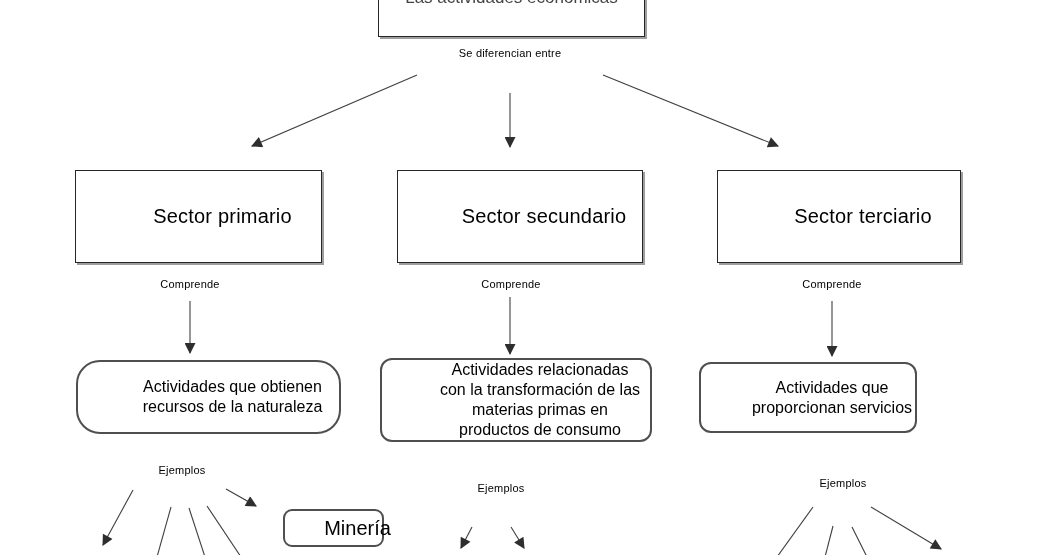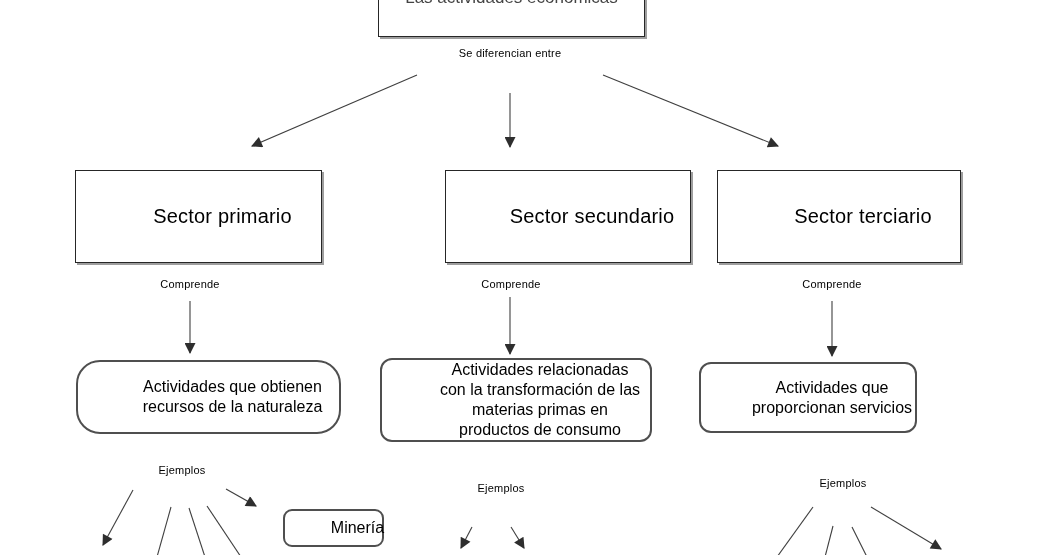--- a/index.html
+++ b/index.html
@@ -11,21 +11,21 @@
   .node{position:absolute;z-index:2;background:#fff;display:flex;flex-direction:column;
         align-items:center;justify-content:center;text-align:center;box-sizing:border-box;padding-left:48px;}
   .rect{border:1px solid #262626;box-shadow:2px 2px 0 #9e9e9e;}
   .round{border:2px solid #4f4f4f;border-radius:12px;}
   .sector span{font-size:20px;letter-spacing:.2px;}
   .dline{font-size:16px;line-height:20px;white-space:nowrap;}
   .lbl{position:absolute;z-index:2;transform:translateX(-50%);white-space:nowrap;
        font-size:11px;letter-spacing:.2px;text-align:center;}
   .clipped-text{position:absolute;left:0;right:0;top:15px;height:20px;line-height:20px;
        font-size:17px;text-align:center;white-space:nowrap;color:#444;}
-  .small-node span{font-size:16px;}
+  .small-node span{font-size:20px;}
 </style>
 </head>
 <body>
 
 <div id="stage">
 
   <svg id="lines" width="1058" height="555" viewBox="0 0 1058 555">
     <defs>
       <marker id="ah" viewBox="0 0 10 10" refX="9" refY="5" markerWidth="12" markerHeight="10" orient="auto">
         <path d="M0,0 L10,5 L0,10 Z" fill="#2e2e2e"></path>
@@ -59,21 +59,21 @@
 
   <div class="node rect" style="left:378px;top:-28px;width:267px;height:65px;">
     <div class="clipped-text">Las actividades económicas</div>
   </div>
 
   <div class="lbl" style="left:510px;top:47px;">Se diferencian entre</div>
 
   <div class="node rect sector" style="left:75px;top:170px;width:247px;height:93px;">
     <span>Sector primario</span>
   </div>
-  <div class="node rect sector" style="left:397px;top:170px;width:246px;height:93px;margin-left:48px;">
+  <div class="node rect sector" style="left:397px;top:170px;width:246px;height:93px;">
     <span>Sector secundario</span>
   </div>
   <div class="node rect sector" style="left:717px;top:170px;width:244px;height:93px;">
     <span>Sector terciario</span>
   </div>
 
   <div class="lbl" style="left:190px;top:278px;">Comprende</div>
   <div class="lbl" style="left:511px;top:278px;">Comprende</div>
   <div class="lbl" style="left:832px;top:278px;">Comprende</div>
 

